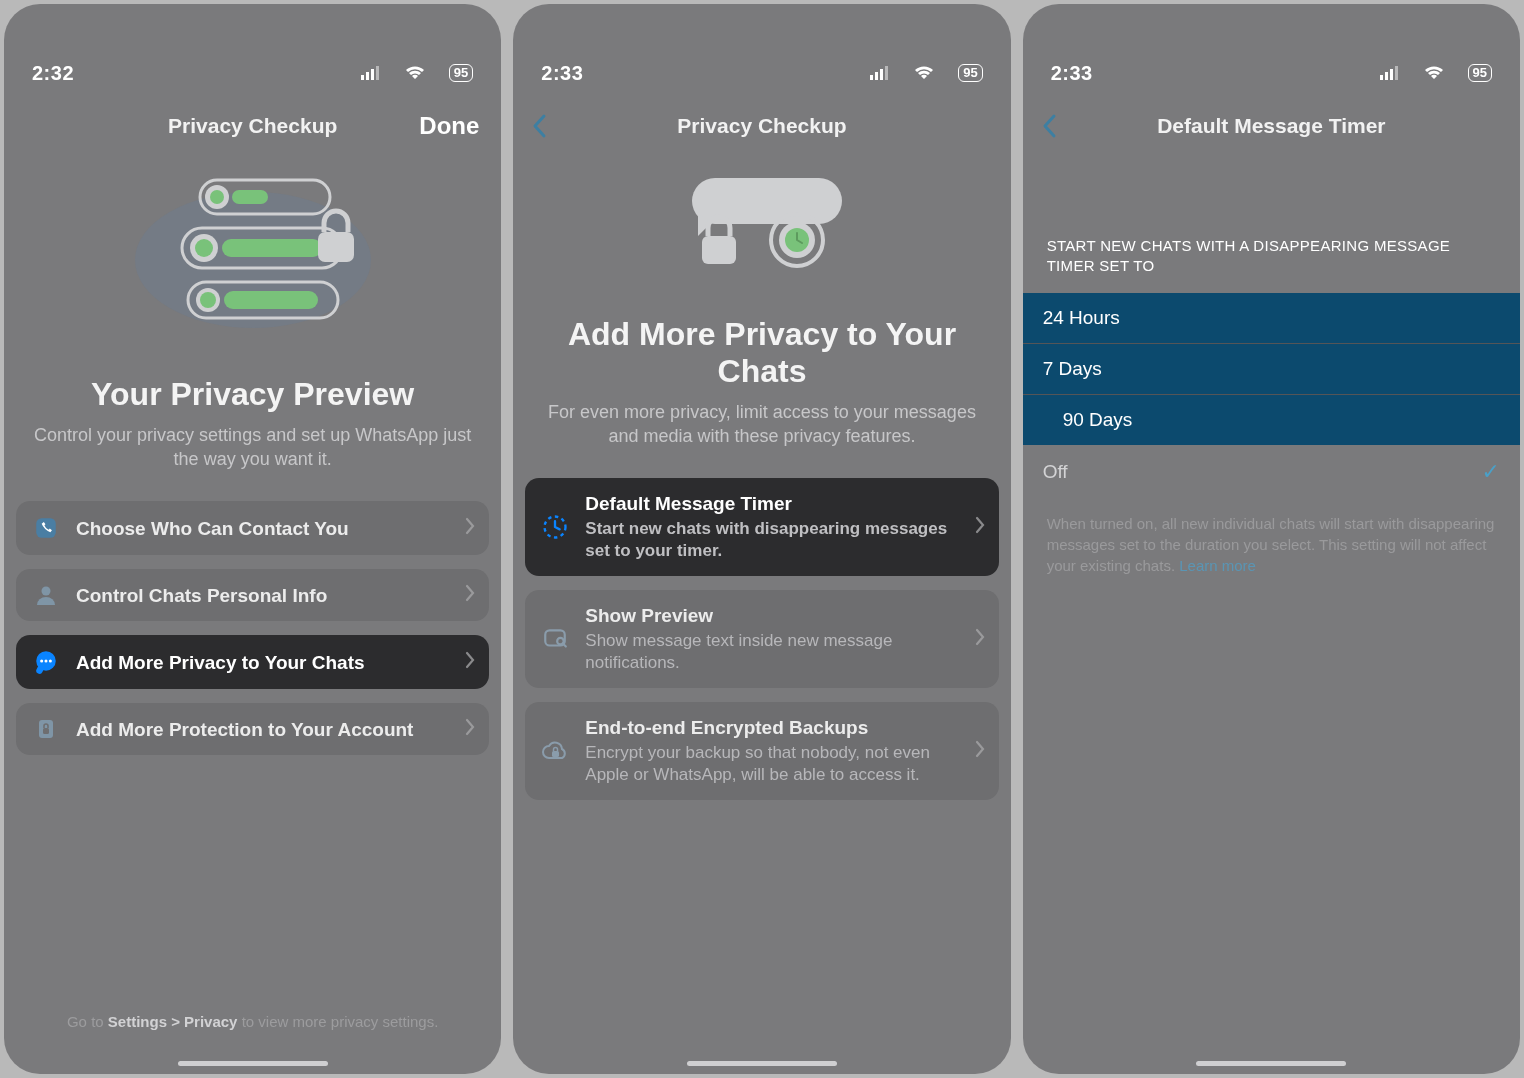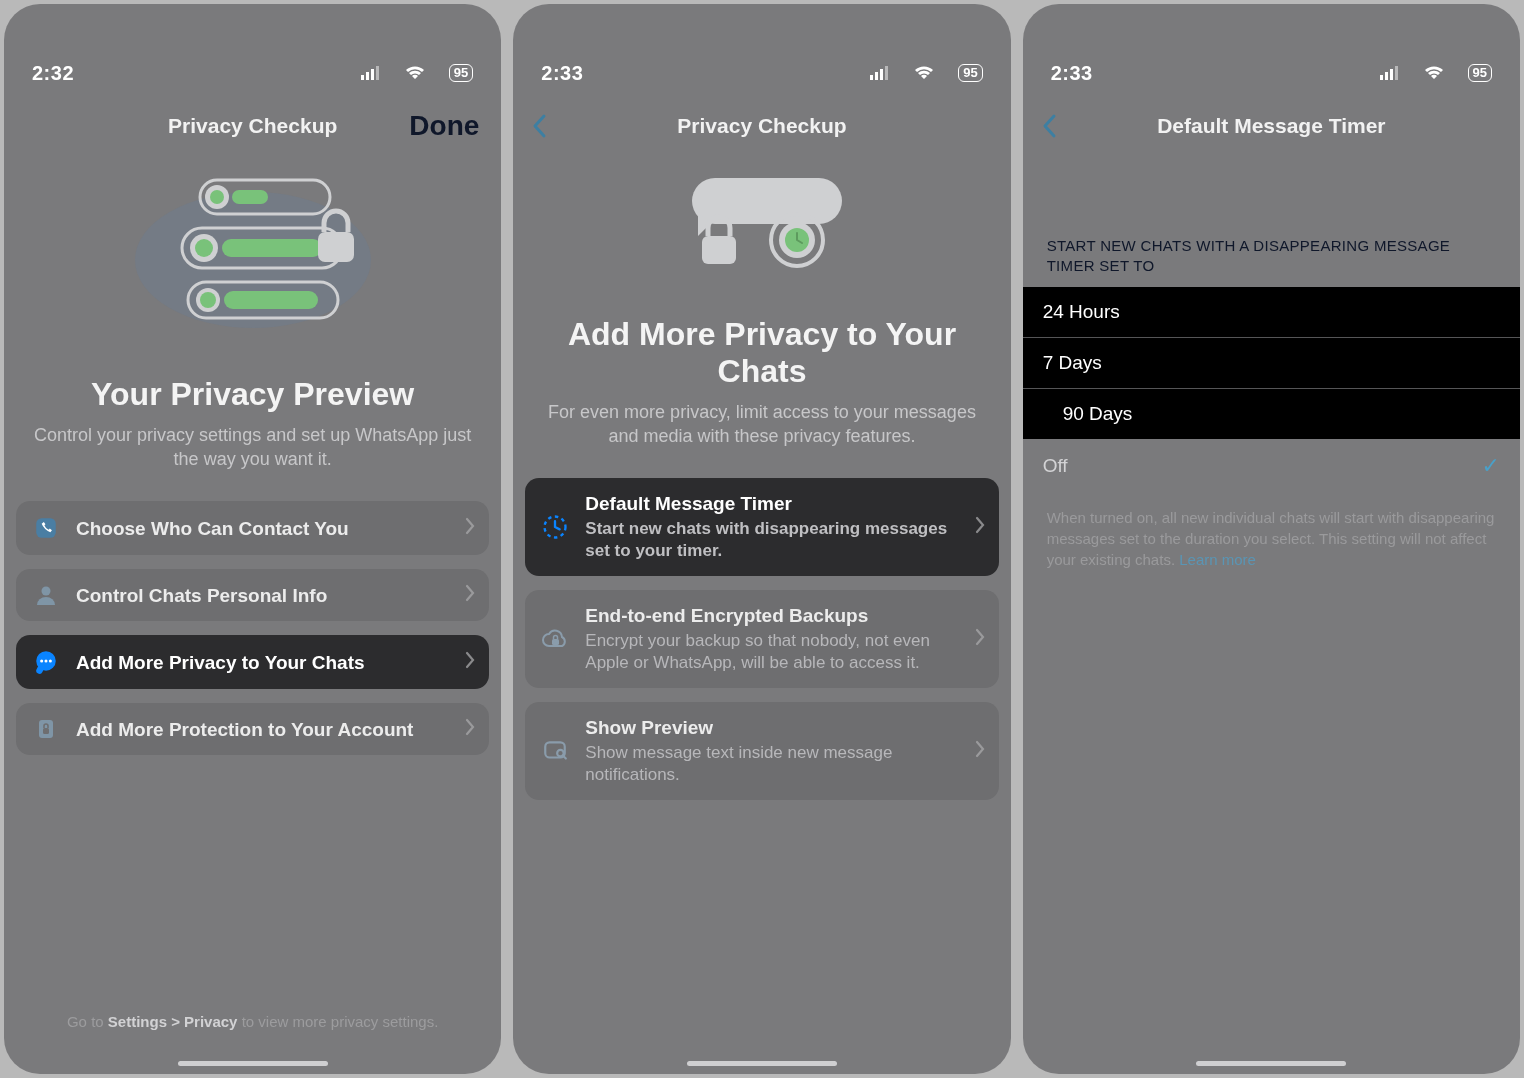--- a/index.html
+++ b/index.html
@@ -48,21 +48,21 @@
     height: 56px;
     display: flex;
     align-items: center;
     justify-content: center;
     position: relative;
     padding: 0 18px;
   }
   .nav-title { color: #f2f2f2; font-size: 21px; font-weight: 600; }
   .nav-right {
     position: absolute; right: 22px; top: 50%; transform: translateY(-50%);
-    color: #0f172a; font-size: 28px; font-weight: 600;
+    color: #ffffff; font-size: 24px; font-weight: 600;
   }
   .nav-left {
     position: absolute; left: 18px; top: 50%; transform: translateY(-50%);
     color: #3d7fa2; font-size: 21px;
   }
   .nav-left svg { display: block; }
   
   .content { flex: 1; overflow: hidden; padding: 0 12px; display: flex; flex-direction: column; }
   .hero { display: flex; flex-direction: column; align-items: center; }
   .hero .illus { margin: 6px 0 14px; }
@@ -98,30 +98,30 @@
     text-align: center; color: #9c9c9e; font-size: 15px;
     margin-top: auto; margin-bottom: 44px;
   }
   .footer-hint .strong { color: #d2d2d4; font-weight: 600; }
   .home-indicator {
     position: absolute; bottom: 8px; left: 50%; transform: translateX(-50%);
     width: 150px; height: 5px; background: #cfcfd1; border-radius: 4px;
   }
   
   .section-header {
-    color: #0f172a; font-size: 15px; letter-spacing: 0.3px;
-    padding: 82px 12px 10px; line-height: 1.35;
+    color: #ffffff; font-size: 15px; letter-spacing: 0.3px;
+    padding: 82px 12px 16px; line-height: 1.35;
   }
   .tlist { margin: 0 -12px; }
   .trow {
     display: flex; align-items: center; justify-content: space-between;
     padding: 14px 20px; font-size: 19px; color: #fff;
     border-bottom: 1px solid #555557;
   }
-  .trow.dark { background: #000000; }
+  .trow.dark { background: #0c4a6e; }
   .trow.last-dark { border-bottom: none; padding-left: 40px; }
   .trow.light { background: #7a7a7c; color: #d3d3d5; border-bottom: none; }
   .check { color: #4aa0c8; font-size: 22px; font-weight: 400; }
   .footnote {
     color: #9a9a9c; font-size: 15px; line-height: 1.4;
     padding: 14px 12px 0;
   }
   .footnote .link { color: #5a95b4; }
 </style>
 </head>
@@ -308,46 +308,46 @@
         <div class="title">Default Message Timer</div>
         <div class="sub">Start new chats with disappearing messages set to your timer.</div>
       </div>
       <span class="chev"><svg width="10" height="18" viewBox="0 0 10 18">
             <path d="M2 2 L8 9 L2 16" fill="none" stroke-width="2.2" stroke-linecap="round"></path>
           </svg></span>
     </div>
 
     <div class="card">
       <span class="ic">
+        <svg width="26" height="26" viewBox="0 0 24 24">
+            <rect x="3" y="4" width="18" height="14" rx="4" fill="none" stroke="#8a9cab" stroke-width="2"></rect>
+            <circle cx="17" cy="14" r="3" fill="none" stroke="#8a9cab" stroke-width="2"></circle>
+            <path d="M19 16 l3 3" stroke="#8a9cab" stroke-width="2" stroke-linecap="round"></path>
+          </svg>
+      </span>
+      <div class="txt">
+        <div class="title">Show Preview</div>
+        <div class="sub">Show message text inside new message notifications.</div>
+      </div>
+      <span class="chev"><svg width="10" height="18" viewBox="0 0 10 18">
+            <path d="M2 2 L8 9 L2 16" fill="none" stroke-width="2.2" stroke-linecap="round"></path>
+          </svg></span>
+    </div>
+
+    <div class="card">
+      <span class="ic">
         <svg width="28" height="22" viewBox="0 0 28 22">
             <path d="M8 18 a6 6 0 0 1 0-12 a7 7 0 0 1 13 3 a5 5 0 0 1 0 9 z" fill="none" stroke="#8a9cab" stroke-width="2"></path>
             <rect x="11" y="11" width="7" height="6" rx="1.5" fill="#8a9cab"></rect>
             <path d="M12.5 11 v-1.5 a2 2 0 0 1 4 0 V11" fill="none" stroke="#8a9cab" stroke-width="1.5"></path>
           </svg>
       </span>
       <div class="txt">
         <div class="title">End-to-end Encrypted Backups</div>
         <div class="sub">Encrypt your backup so that nobody, not even Apple or WhatsApp, will be able to access it.</div>
-      </div>
-      <span class="chev"><svg width="10" height="18" viewBox="0 0 10 18">
-            <path d="M2 2 L8 9 L2 16" fill="none" stroke-width="2.2" stroke-linecap="round"></path>
-          </svg></span>
-    </div>
-
-    <div class="card">
-      <span class="ic">
-        <svg width="26" height="26" viewBox="0 0 24 24">
-            <rect x="3" y="4" width="18" height="14" rx="4" fill="none" stroke="#8a9cab" stroke-width="2"></rect>
-            <circle cx="17" cy="14" r="3" fill="none" stroke="#8a9cab" stroke-width="2"></circle>
-            <path d="M19 16 l3 3" stroke="#8a9cab" stroke-width="2" stroke-linecap="round"></path>
-          </svg>
-      </span>
-      <div class="txt">
-        <div class="title">Show Preview</div>
-        <div class="sub">Show message text inside new message notifications.</div>
       </div>
       <span class="chev"><svg width="10" height="18" viewBox="0 0 10 18">
             <path d="M2 2 L8 9 L2 16" fill="none" stroke-width="2.2" stroke-linecap="round"></path>
           </svg></span>
     </div>
   </div>
   <div class="home-indicator"></div>
 </div>
 
 <div class="phone">

